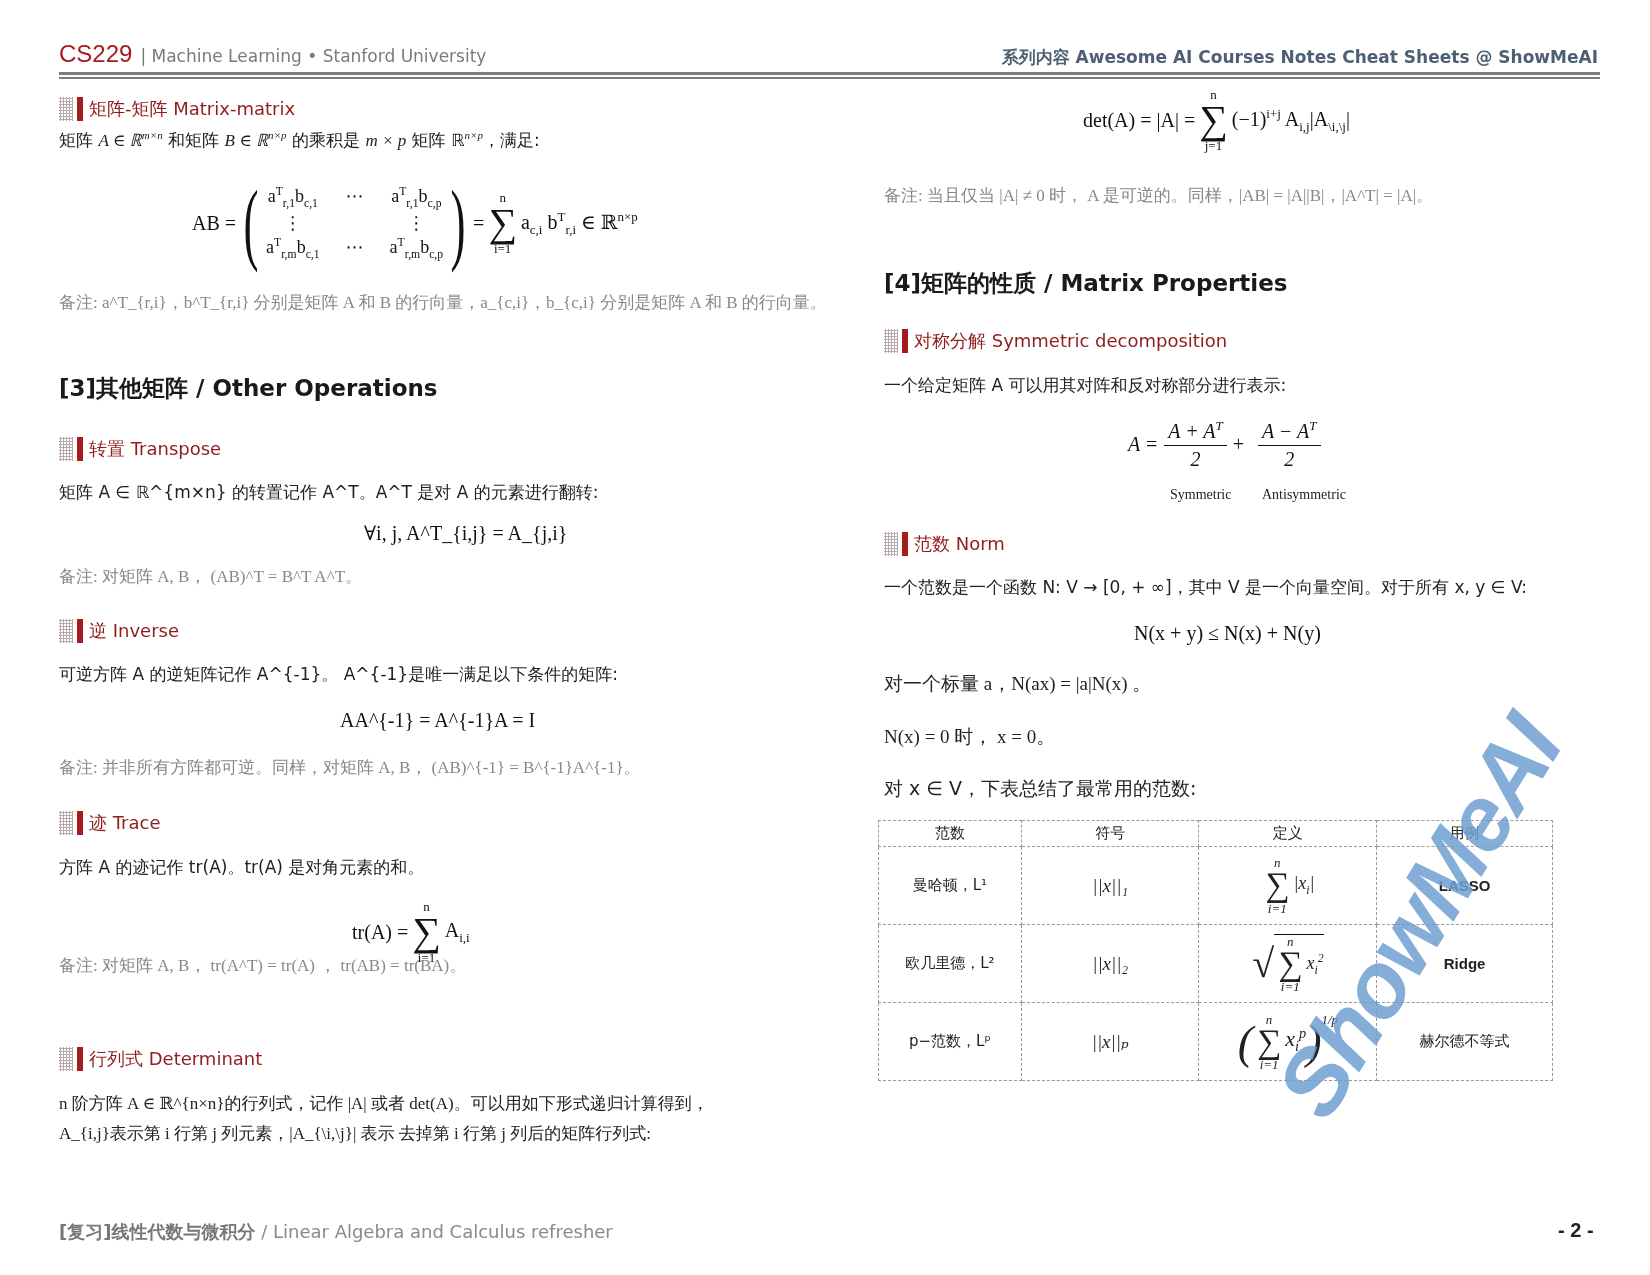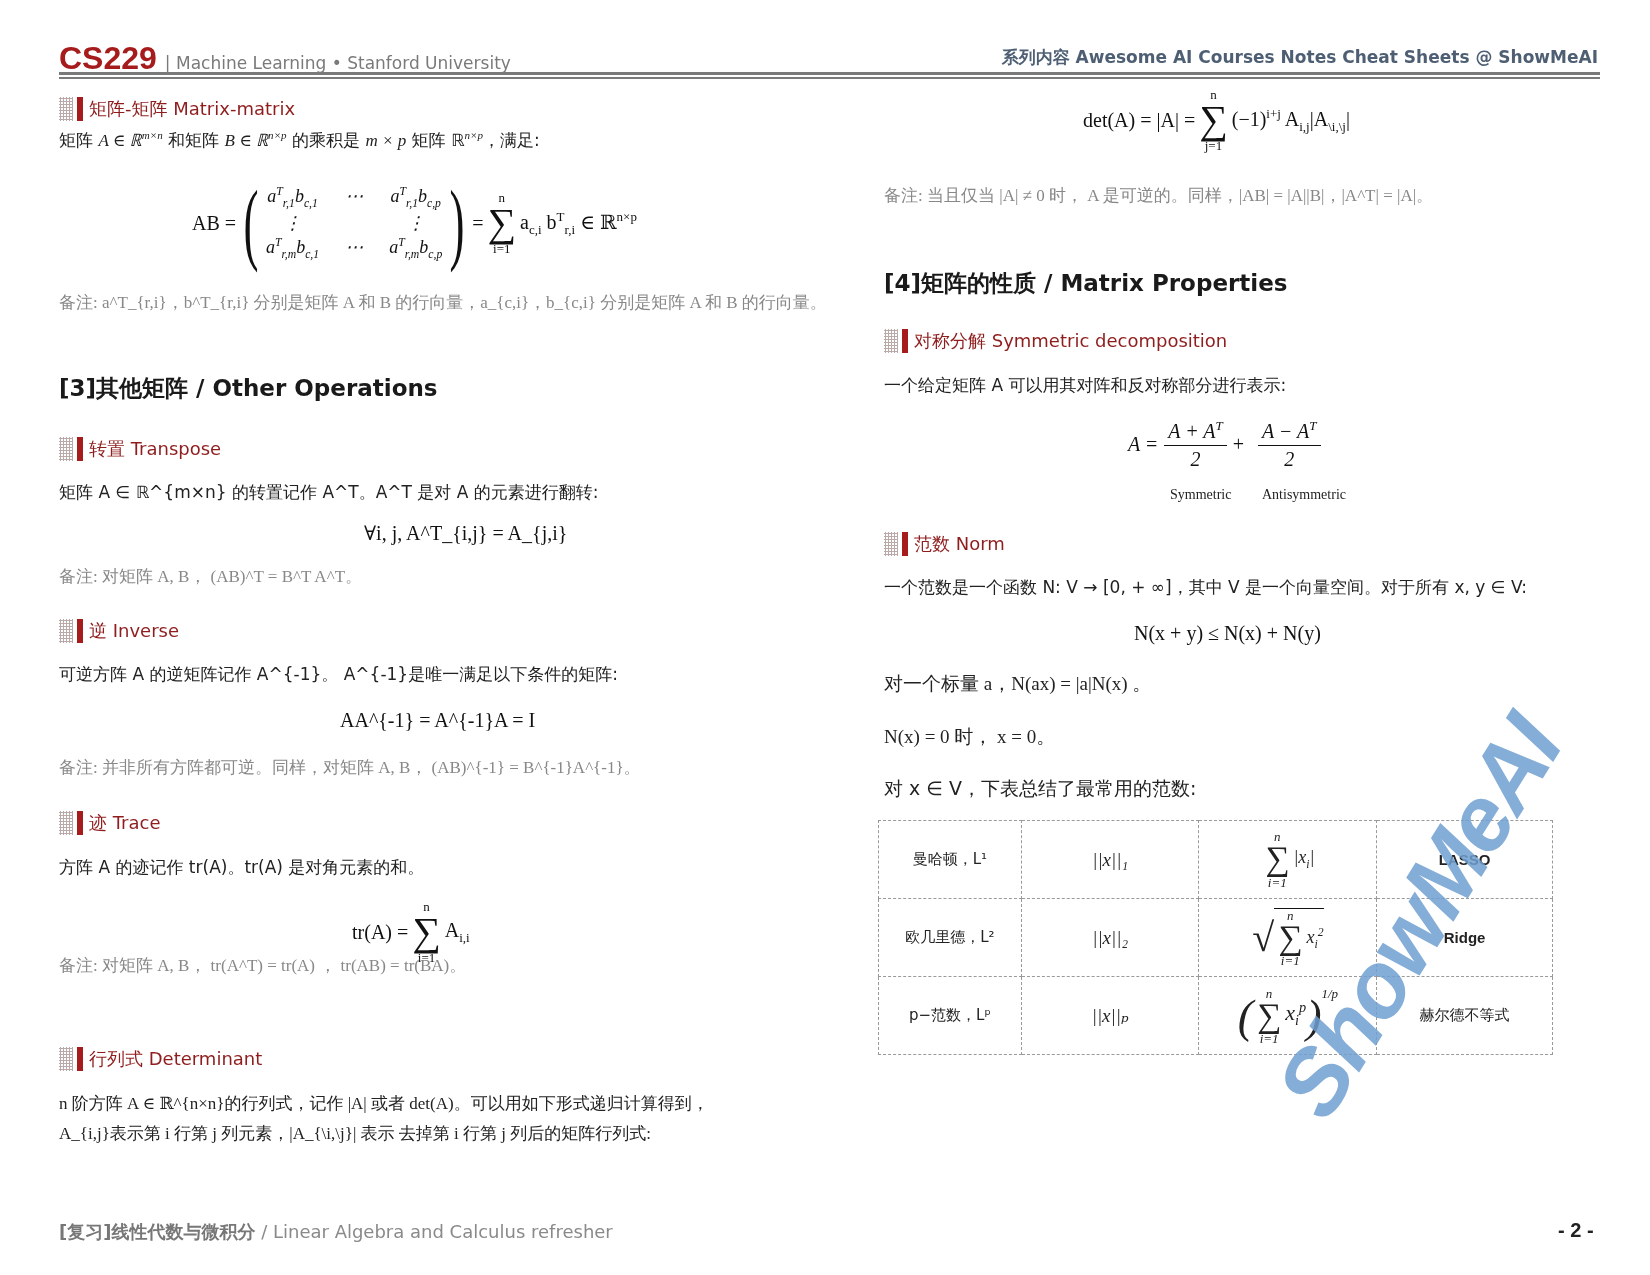--- a/index.html
+++ b/index.html
@@ -4,21 +4,21 @@
 <style>
   * { box-sizing: border-box; margin: 0; padding: 0; }
   html, body { width: 1650px; height: 1275px; background: #ffffff; overflow: hidden; }
   body { position: relative; font-family: "DejaVu Sans", "Liberation Sans", sans-serif; color: #222; }
   .abs { position: absolute; }
   .math { font-family: "Liberation Serif", "DejaVu Serif", serif; }
   .mi { font-style: italic; }
 
   
   .hdr-left { left: 59px; top: 40px; font-size: 17px; color: #7a7a7a; white-space: nowrap; display: flex; align-items: baseline; }
-  .brand { font-family: "Liberation Sans", sans-serif; font-weight: bold; font-size: 32px; color: #a61c1c; margin-right: 8px; }
+  .brand { font-family: "Liberation Sans", sans-serif; font-weight: normal; font-size: 24px; color: #a61c1c; margin-right: 8px; }
   .hdr-right { right: 52px; top: 46px; font-size: 17px; color: #4e5f73; font-weight: bold; white-space: nowrap; }
   .rule { left: 59px; width: 1541px; height: 3px; background: #7a7a7a; }
   .rule2 { left: 59px; width: 1541px; height: 2px; background: #7a7a7a; }
 
   
   .sec { display: flex; align-items: center; white-space: nowrap; }
   .sec .dots { width: 14px; height: 24px; margin-right: 4px;
     background-image: radial-gradient(#b9a9a9 1px, transparent 1.2px); background-size: 3px 3px; }
   .sec .bar { width: 6px; height: 24px; background: #a61c1c; margin-right: 6px; }
   .sec .txt { font-size: 18px; color: #8f1d1d; }
@@ -31,21 +31,21 @@
   .sum { display: inline-flex; flex-direction: column; align-items: center; vertical-align: middle; line-height: 1; margin: 0 4px; }
   .sum .big { font-size: 40px; line-height: 0.95; }
   .sum .lim { font-size: 13px; }
 
   .frac { display: inline-flex; flex-direction: column; align-items: center; vertical-align: middle; margin: 0 6px; }
   .frac .num { border-bottom: 1.5px solid #111; padding: 0 4px 2px; }
   .frac .den { padding-top: 2px; }
 
   .matrix { display: inline-flex; align-items: center; vertical-align: middle; }
   .paren { font-size: 90px; line-height: 1; font-weight: 100; transform: scaleX(0.5); color: #111; }
-  .mgrid { display: grid; grid-template-columns: auto auto auto; column-gap: 26px; row-gap: 2px; font-size: 18px; text-align: center; font-style: italic; }
+  .mgrid { display: grid; grid-template-columns: auto auto auto; column-gap: 26px; row-gap: 2px; font-size: 18px; text-align: center; }
 
   
   .norm-table { left: 878px; top: 820px; width: 675px; border-collapse: collapse; }
   .norm-table td, .norm-table th { border: 1px dashed #9a9a9a; text-align: center; vertical-align: middle; font-weight: normal; font-size: 15px; color: #222; }
   .norm-table th { height: 26px; font-size: 15px; }
   .norm-table td { height: 78px; }
   .norm-table .bold { font-weight: bold; font-family: "Liberation Sans", sans-serif; }
 
   .footer { left: 59px; top: 1220px; font-size: 18px; color: #8a8a8a; white-space: nowrap; }
   .footer b { color: #777; }
@@ -191,20 +191,26 @@
 <div class="abs p" style="left:884px; top:776px; font-size:19px">对 x ∈ V，下表总结了最常用的范数:</div>
 
 <table class="abs norm-table">
   <colgroup>
       <col style="width:143px">
       <col style="width:178px">
       <col style="width:178px">
       <col style="width:176px">
     </colgroup>
   <tbody>
+      <tr>
+    <th>范数</th>
+    <th>符号</th>
+    <th>定义</th>
+    <th>用例</th>
+  </tr>
   <tr>
     <td>曼哈顿，L¹</td>
     <td class="math mi" style="font-size:19px">||x||₁</td>
     <td class="math mi">
       <span class="sum">
             <span class="lim">n</span>
             <span class="big" style="font-size:34px">∑</span>
             <span class="lim">i=1</span>
           </span><span style="font-size:18px">|x<sub>i</sub>|</span>
     </td>

